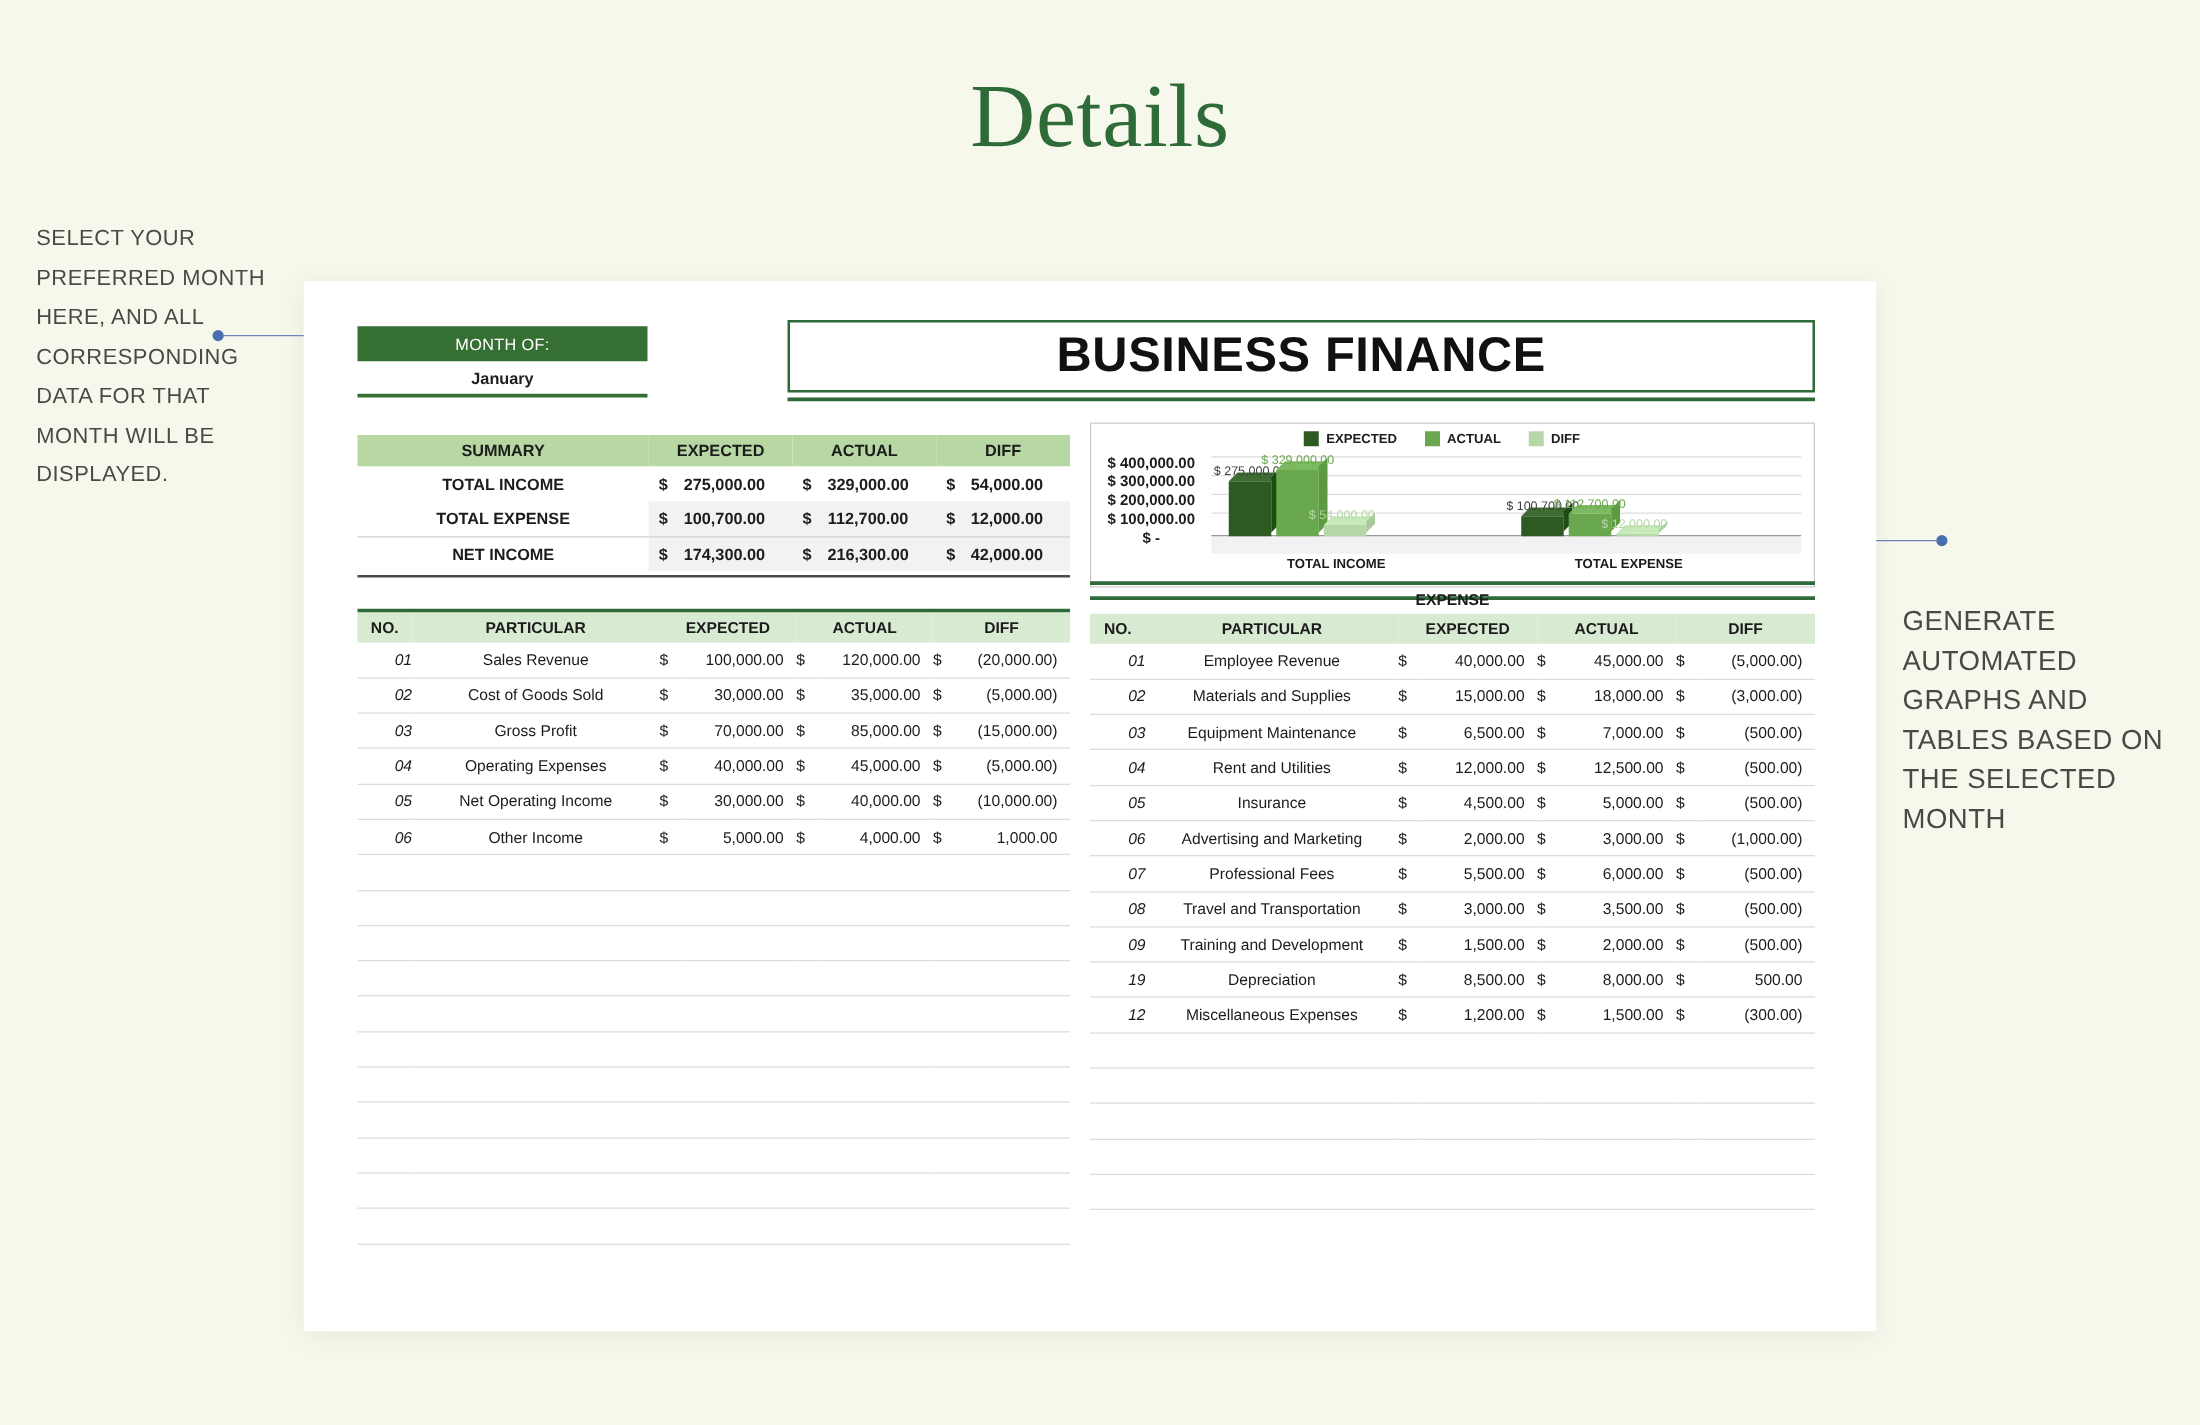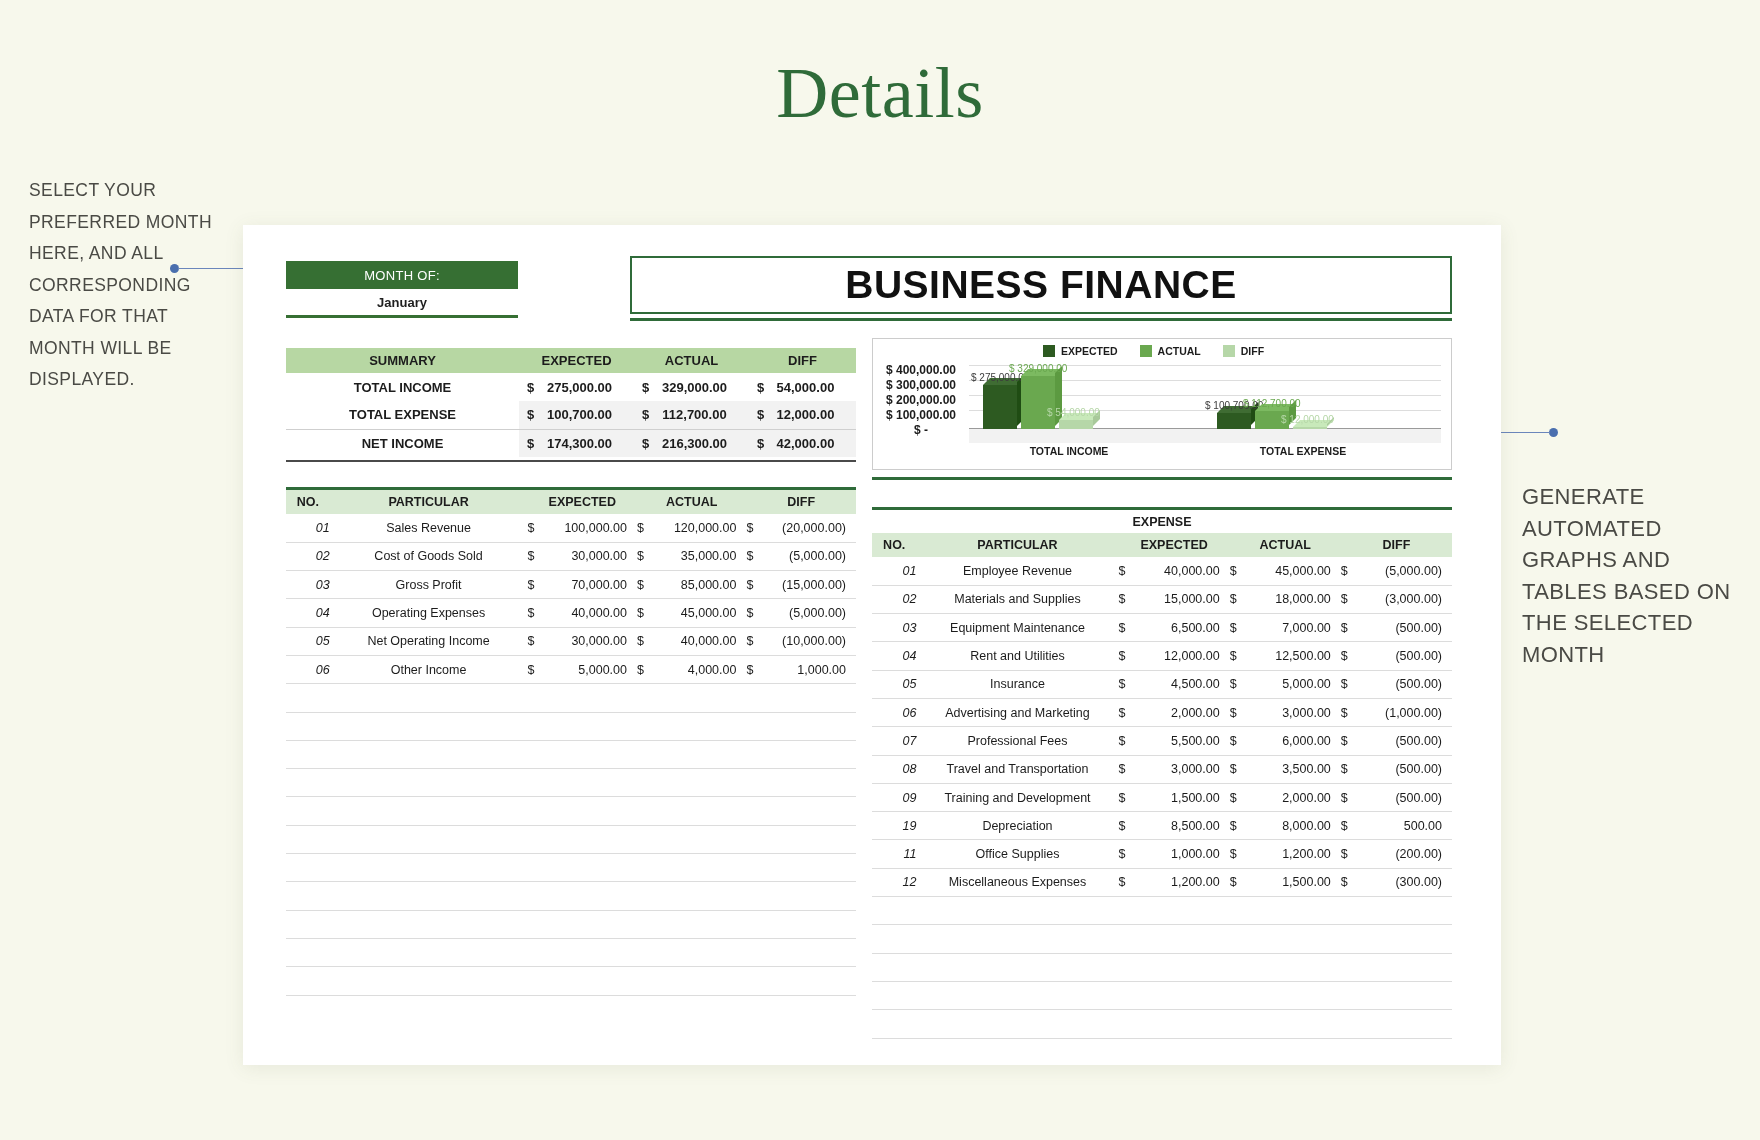--- a/index.html
+++ b/index.html
@@ -528,21 +528,21 @@
           <td></td>
           <td></td>
           <td></td>
           <td></td>
           <td></td>
         </tr>
       </tbody>
   </table>
 </div>
 
-<div class="dtable-wrap" style="left:872px; top:507px; width:580px;">
+<div class="dtable-wrap" style="left:872px; top:465px; width:580px;">
   <div class="dtable-toprule"></div>
   <div class="dtable-title">EXPENSE</div>
   <table class="dtable">
     <thead>
       <tr>
         <th class="c-no">NO.</th>
         <th class="c-part">PARTICULAR</th>
         <th colspan="2">EXPECTED</th>
         <th colspan="2">ACTUAL</th>
         <th colspan="2">DIFF</th>
@@ -643,30 +643,20 @@
           <td class="no c-no">19</td>
           <td class="part c-part">Depreciation</td>
           <td class="cur c-cur">$</td>
           <td class="num c-num">8,500.00</td>
           <td class="cur c-cur">$</td>
           <td class="num c-num">8,000.00</td>
           <td class="cur c-cur">$</td>
           <td class="num c-num">500.00</td>
         </tr>
         <tr>
-          <td class="no c-no">11</td>
-          <td class="part c-part">Office Supplies</td>
-          <td class="cur c-cur">$</td>
-          <td class="num c-num">1,000.00</td>
-          <td class="cur c-cur">$</td>
-          <td class="num c-num">1,200.00</td>
-          <td class="cur c-cur">$</td>
-          <td class="num c-num">(200.00)</td>
-        </tr>
-        <tr>
           <td class="no c-no">12</td>
           <td class="part c-part">Miscellaneous Expenses</td>
           <td class="cur c-cur">$</td>
           <td class="num c-num">1,200.00</td>
           <td class="cur c-cur">$</td>
           <td class="num c-num">1,500.00</td>
           <td class="cur c-cur">$</td>
           <td class="num c-num">(300.00)</td>
         </tr>
         <tr class="blank">

